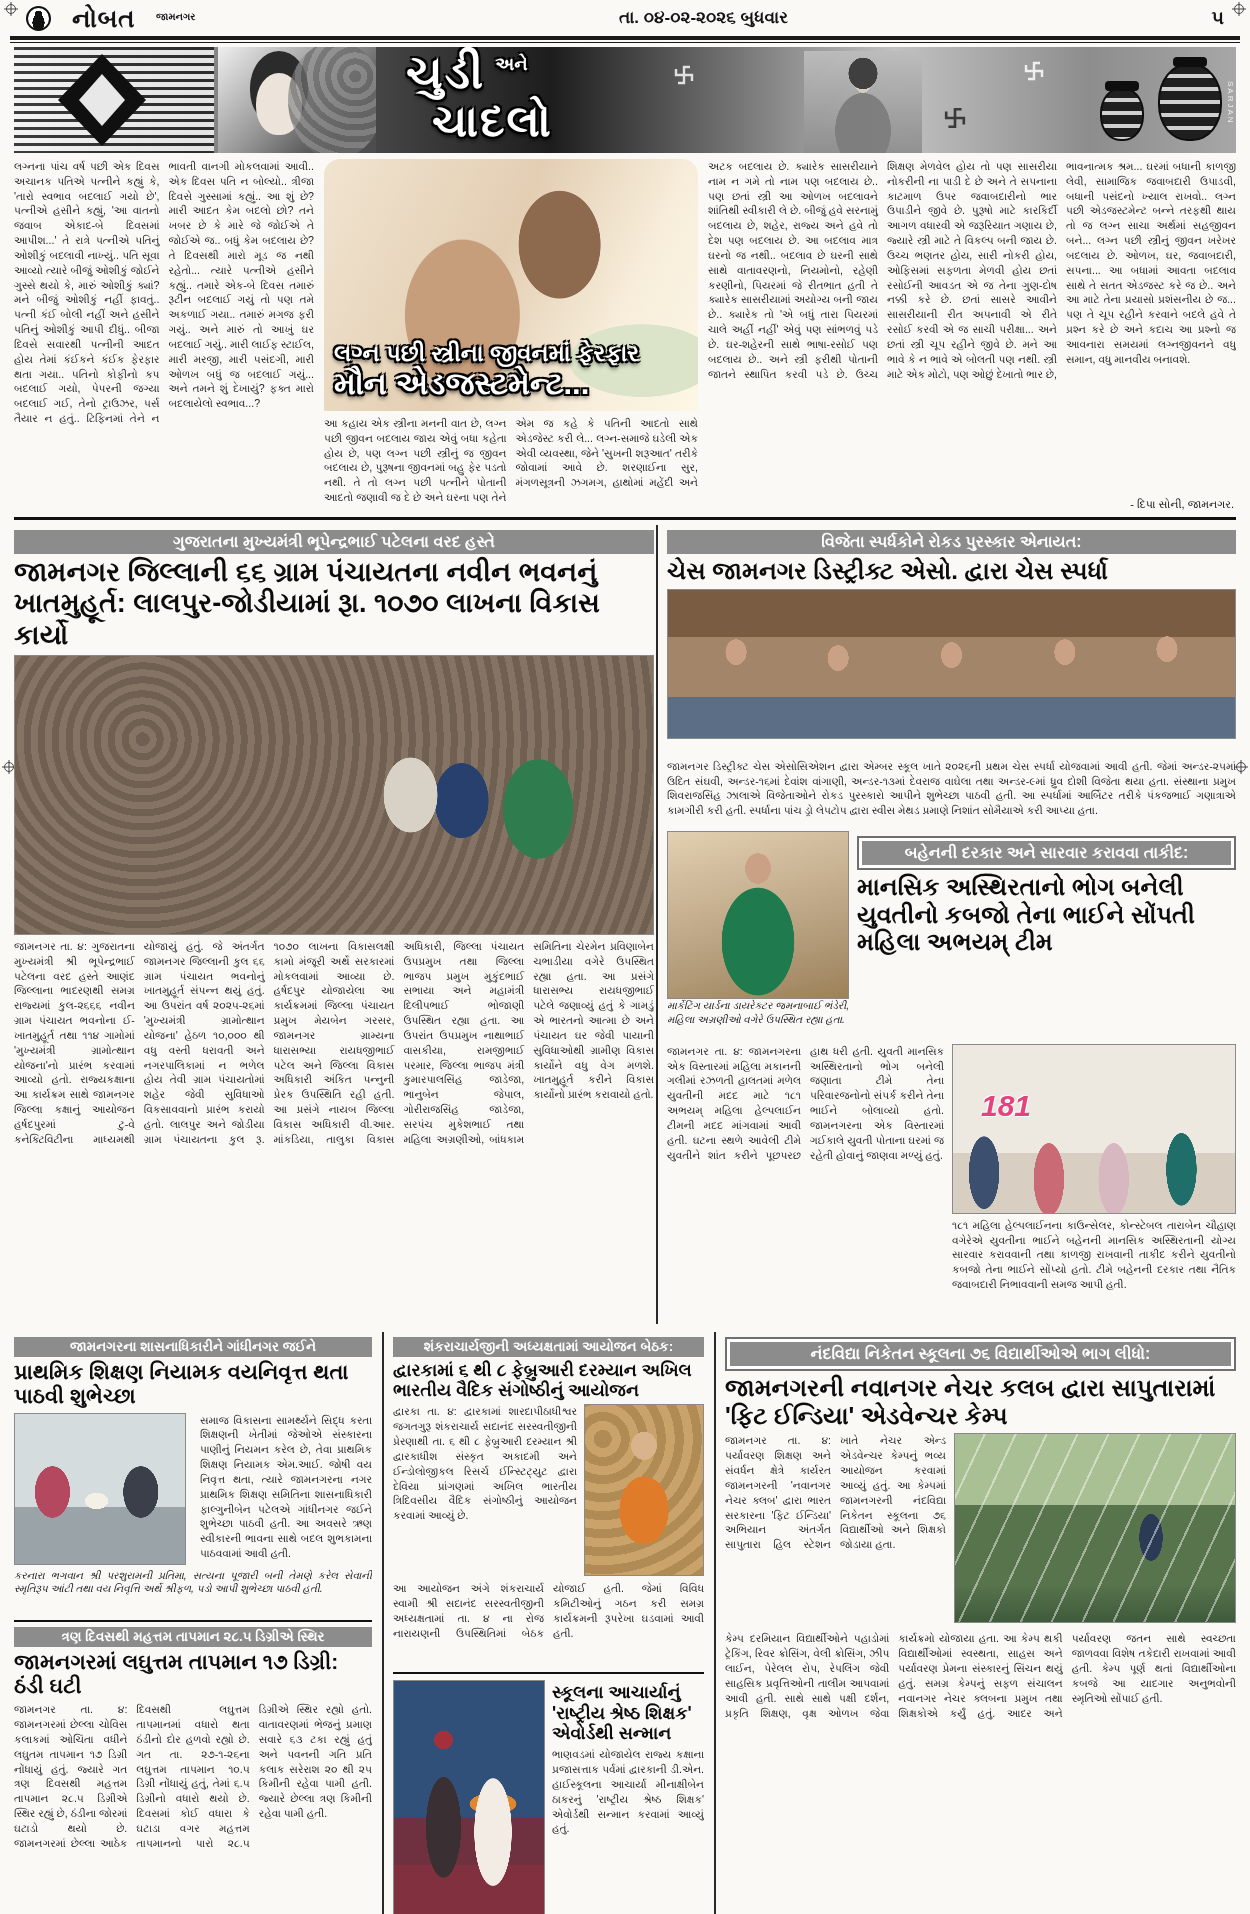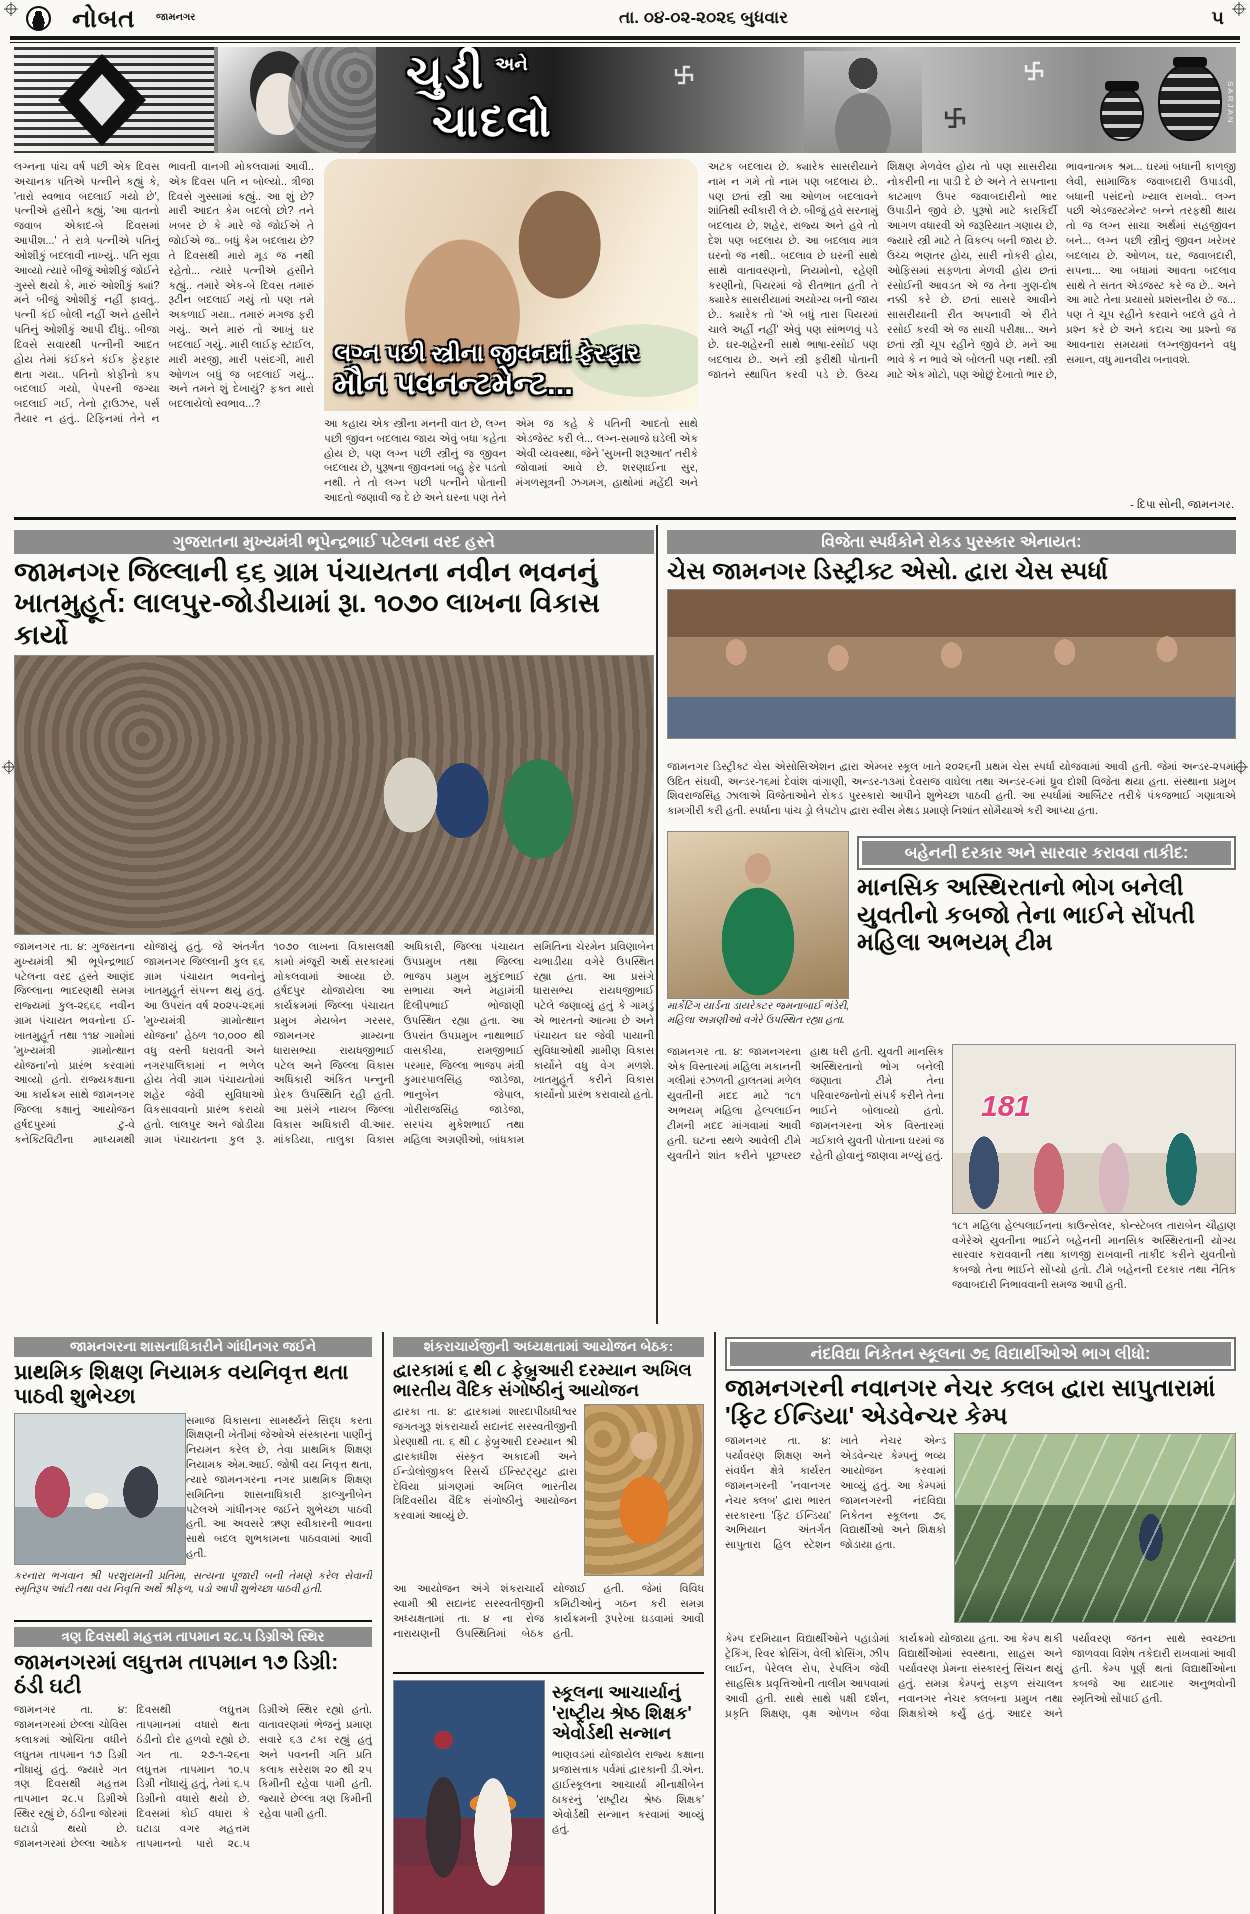--- a/index.html
+++ b/index.html
@@ -135,21 +135,21 @@
   .abh-top{display:flex;gap:8px;margin-top:8px}
   .guest{width:182px}
   .abh-head{flex:1}
   .abh-body{display:flex;gap:8px;margin-top:5px}
   .abh-t1{flex:1;height:280px}
   .abh-photo-col{width:284px}
   .row2{margin:8px 14px 0;display:flex;gap:10px}
   .r2-left{width:358px}
   .r2-mid{width:322px;border-left:2px solid #2a2a2a;padding-left:9px}
   .r2-right{flex:1;border-left:2px solid #2a2a2a;padding-left:9px}
-  .ret-row{display:flex;gap:0;margin-top:2px}
+  .ret-row{display:flex;gap:14px;margin-top:2px}
   .ret-photo{width:172px}
   .ret-body{flex:1;height:152px}
   .ret-cap{margin-top:4px;height:44px}
   .sec-rule{border-bottom:2.5px solid #111;margin:7px 0 2px}
   .temp-body{height:246px;margin-top:3px}
   .vedic-row{display:flex;gap:7px;margin-top:2px}
   .vedic-t{flex:1;height:172px}
   .vedic-photo{width:120px}
   .vedic-b2{margin-top:5px;height:84px}
   .award-row{display:flex;gap:7px;margin-top:6px}
@@ -236,21 +236,21 @@
   <div class="bn-pot" style="right:92px;top:40px;width:44px;height:54px"></div>
   <div class="bn-credit">SARJAN</div>
 </div>
 
 <div class="feature">
   <div class="feat-left bodytext cols-2 clip">લગ્નના પાંચ વર્ષ પછી એક દિવસ અચાનક પતિએ પત્નીને કહ્યું કે, 'તારો સ્વભાવ બદલાઈ ગયો છે', પત્નીએ હસીને કહ્યું, 'આ વાતનો જવાબ એકાદ-બે દિવસમાં આપીશ...' તે રાત્રે પત્નીએ પતિનું ઓશીકું બદલાવી નાખ્યું.. પતિ સૂવા આવ્યો ત્યારે બીજું ઓશીકું જોઈને ગુસ્સે થયો કે, મારું ઓશીકું ક્યાં? મને બીજું ઓશીકું નહીં ફાવતું.. પત્ની કંઈ બોલી નહીં અને હસીને પતિનું ઓશીકું આપી દીધું.. બીજા દિવસે સવારથી પત્નીની આદત હોય તેમાં કંઈકને કંઈક ફેરફાર થતા ગયા.. પતિનો કોફીનો કપ બદલાઈ ગયો, પેપરની જગ્યા બદલાઈ ગઈ, તેનો ટ્રાઉઝર, પર્સ તૈયાર ન હતું.. ટિફિનમાં તેને ન ભાવતી વાનગી મોકલવામાં આવી.. એક દિવસ પતિ ન બોલ્યો.. ત્રીજા દિવસે ગુસ્સામાં કહ્યું.. આ શું છે? મારી આદત કેમ બદલો છો? તને ખબર છે કે મારે જે જોઈએ તે જોઈએ જ.. બધું કેમ બદલાય છે? તે દિવસથી મારો મૂડ જ નથી રહેતો... ત્યારે પત્નીએ હસીને કહ્યું.. તમારે એક-બે દિવસ તમારું રૂટીન બદલાઈ ગયું તો પણ તમે અકળાઈ ગયા.. તમારું મગજ ફરી ગયું.. અને મારું તો આખું ઘર બદલાઈ ગયું.. મારી લાઈફ સ્ટાઈલ, મારી મરજી, મારી પસંદગી, મારી ઓળખ બધું જ બદલાઈ ગયું... અને તમને શું દેખાયું? ફક્ત મારો બદલાયેલો સ્વભાવ...?</div>
   <div class="feat-center">
     <div class="ph ph-couple">
       <div class="ph-overlay">
         <span class="l1">લગ્ન પછી સ્ત્રીના જીવનમાં ફેરફાર</span>
-        <span class="l2">મૌન પવનન્ટમેન્ટ...</span>
+        <span class="l2">મૌન એડજસ્ટમેન્ટ...</span>
       </div>
     </div>
     <div class="feat-center-text bodytext cols-2 clip">આ કહાય એક સ્ત્રીના મનની વાત છે, લગ્ન પછી જીવન બદલાય જાય એવું બધા કહેતા હોય છે, પણ લગ્ન પછી સ્ત્રીનું જ જીવન બદલાય છે, પુરૂષના જીવનમાં બહુ ફેર પડતો નથી. તે તો લગ્ન પછી પત્નીને પોતાની આદતો જણાવી જ દે છે અને ઘરના પણ તેને એમ જ કહે કે પતિની આદતો સાથે એડજેસ્ટ કરી લે... લગ્ન-સમાજે ઘડેલી એક એવી વ્યવસ્થા, જેને 'સુખની શરૂઆત' તરીકે જોવામાં આવે છે. શરણાઈના સુર, મંગળસૂત્રની ઝગમગ, હાથોમાં મહેંદી અને આંખોમાં અઢળક સપના... બધું જ એક નવા જીવનનો સંકેત આપે છે.</div>
   </div>
   <div class="feat-right">
     <div class="bodytext cols-3 clip" style="height:352px">અટક બદલાય છે. ક્યારેક સાસરીયાને નામ ન ગમે તો નામ પણ બદલાય છે.. પણ છતાં સ્ત્રી આ ઓળખ બદલાવને શાંતિથી સ્વીકારી લે છે. બીજું હવે સરનામું બદલાય છે, શહેર, રાજ્ય અને હવે તો દેશ પણ બદલાય છે. આ બદલાવ માત્ર ઘરનો જ નથી.. બદલાવ છે ઘરની સાથે સાથે વાતાવરણનો, નિયમોનો, રહેણી કરણીનો, પિયરમાં જે રીતભાત હતી તે ક્યારેક સાસરીયામાં અયોગ્ય બની જાય છે.. ક્યારેક તો 'એ બધું તારા પિયરમાં ચાલે અહીં નહીં' એવું પણ સાંભળવું પડે છે. ઘર-શહેરની સાથે ભાષા-રસોઈ પણ બદલાય છે.. અને સ્ત્રી ફરીથી પોતાની જાતને સ્થાપિત કરવી પડે છે. ઉચ્ચ શિક્ષણ મેળવેલ હોય તો પણ સાસરીયા નોકરીની ના પાડી દે છે અને તે સપનાના કાટમાળ ઉપર જવાબદારીનો ભાર ઉપાડીને જીવે છે. પુરૂષો માટે કારકિર્દી આગળ વધારવી એ જરૂરિયાત ગણાય છે, જ્યારે સ્ત્રી માટે તે વિકલ્પ બની જાય છે. ઉચ્ચ ભણતર હોય, સારી નોકરી હોય, ઓફિસમાં સફળતા મેળવી હોય છતાં રસોઈની આવડત એ જ તેના ગુણ-દોષ નક્કી કરે છે. છતાં સાસરે આવીને સાસરીયાની રીત અપનાવી એ રીતે રસોઈ કરવી એ જ સાચી પરીક્ષા... અને છતાં સ્ત્રી ચૂપ રહીને જીવે છે. મને આ ભાવે કે ન ભાવે એ બોલતી પણ નથી. સ્ત્રી માટે એક મોટો, પણ ઓછું દેખાતો ભાર છે, ભાવનાત્મક શ્રમ... ઘરમાં બધાની કાળજી લેવી, સામાજિક જવાબદારી ઉપાડવી, બધાની પસંદનો ખ્યાલ રાખવો.. લગ્ન પછી એડજસ્ટમેન્ટ બન્ને તરફથી થાય તો જ લગ્ન સાચા અર્થમાં સહજીવન બને... લગ્ન પછી સ્ત્રીનું જીવન ખરેખર બદલાય છે. ઓળખ, ઘર, જવાબદારી, સપના... આ બધામાં આવતા બદલાવ સાથે તે સતત એડજસ્ટ કરે જ છે.. અને આ માટે તેના પ્રયાસો પ્રશંસનીય છે જ... પણ તે ચૂપ રહીને કરવાને બદલે હવે તે પ્રશ્ન કરે છે અને કદાચ આ પ્રશ્નો જ આવનારા સમયમાં લગ્નજીવનને વધુ સમાન, વધુ માનવીય બનાવશે.</div>
     <div class="byline">- દિપા સોની, જામનગર.</div>
   </div>
 </div>
 

